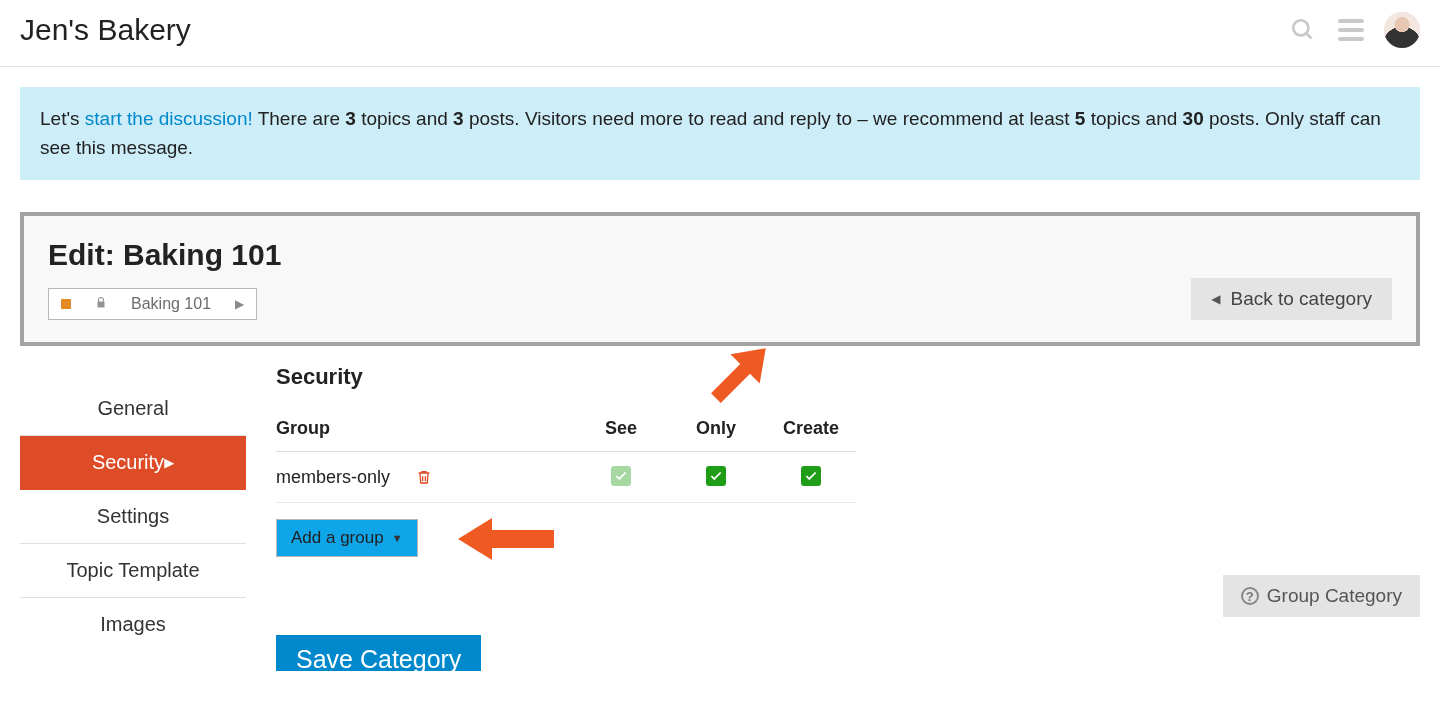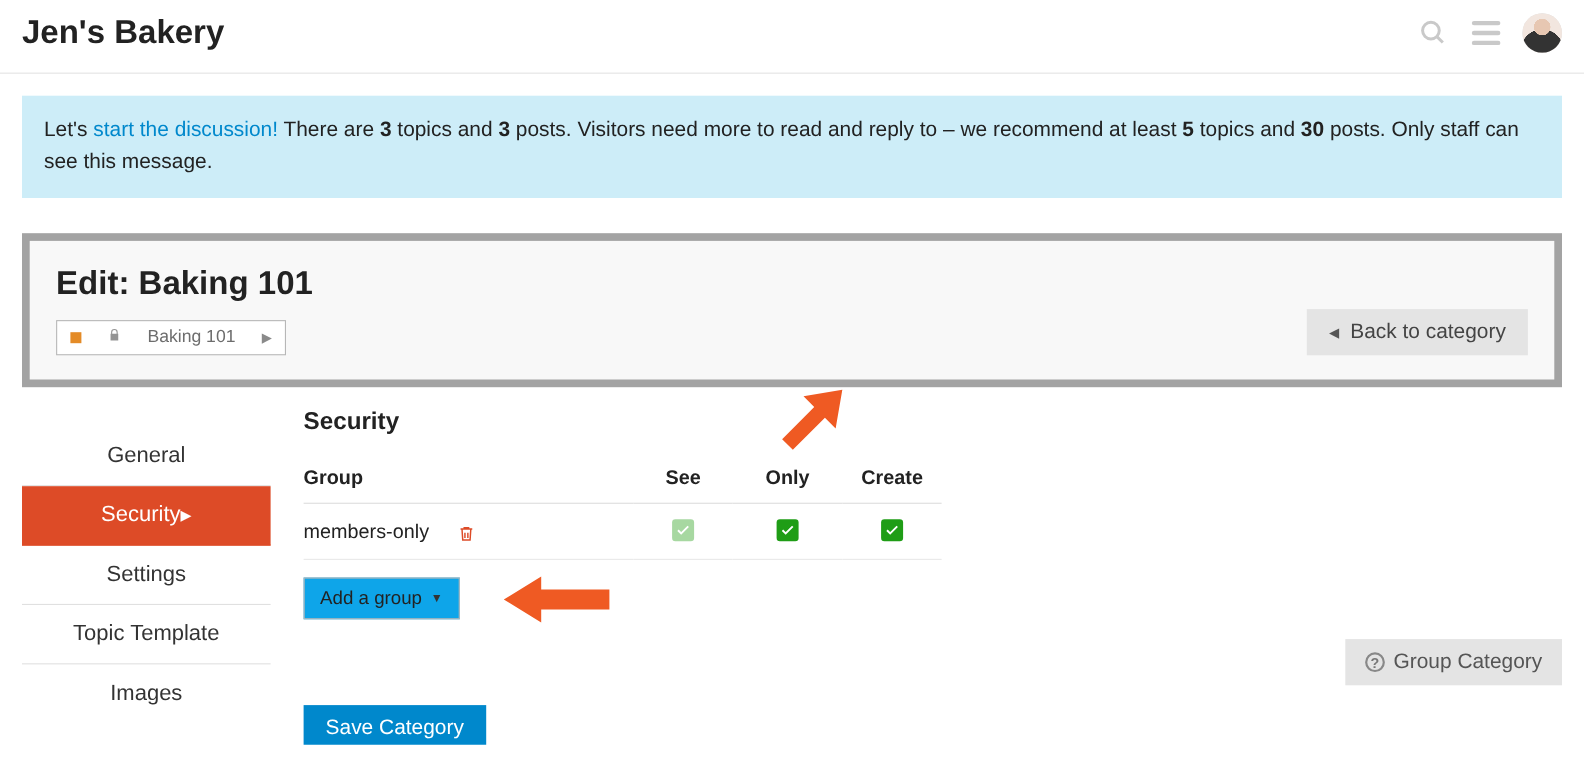--- a/index.html
+++ b/index.html
@@ -12,21 +12,21 @@
   
   .topbar {
     display: flex;
     align-items: center;
     justify-content: space-between;
     padding: 12px 20px 18px 20px;
     border-bottom: 1px solid #e3e3e3;
   }
   .site-title {
     font-size: 30px;
-    font-weight: 700;
+    font-weight: 400;
     color: #222;
   }
   .topbar-right {
     display: flex;
     align-items: center;
     gap: 18px;
   }
   .icon-btn {
     width: 30px;
     height: 30px;
@@ -60,21 +60,21 @@
     line-height: 1.5;
     margin-bottom: 32px;
   }
   .banner a { color: #0088cc; text-decoration: none; }
   .banner b { font-weight: 700; }
 
   .panel {
     background: #f8f8f8;
     padding: 22px 24px;
     position: relative;
-    border: 7px solid #a3a3a3;
+    border: 4px solid #a3a3a3;
   }
   .panel-title {
     font-size: 30px;
     font-weight: 700;
     margin-bottom: 16px;
   }
   .crumb {
     display: inline-flex;
     align-items: center;
     gap: 24px;
@@ -162,21 +162,21 @@
   .perm-table td {
     padding: 14px 10px 14px 0;
     border-bottom: 1px solid #e8e8e8;
     font-size: 18px;
   }
   .perm-table th:nth-child(1){ width: 300px;}
   .perm-table th:nth-child(2){ width: 90px;}
   .perm-table th:nth-child(3){ width: 100px;}
   .perm-table th:nth-child(4){ width: 90px;}
 
-  .group-name { display: inline-flex; align-items: flex-end; gap: 26px; }
+  .group-name { display: inline-flex; align-items: center; gap: 26px; }
   .trash-icon { color: #dd4b27; cursor: pointer; width:16px; height:18px;}
   .trash-icon svg { width:100%; height:100%; }
 
   .chk {
     display: inline-flex;
     width: 20px; height: 20px;
     align-items: center; justify-content: center;
     border-radius: 3px;
     cursor: pointer;
   }
@@ -194,21 +194,21 @@
     padding: 8px 14px;
     font-size: 17px;
     cursor: pointer;
   }
   .add-group .caret { font-size: 11px; color:#333;}
 
   .save-btn {
     margin-top: 78px;
     background: #0088cc;
     color: #fff;
-    font-size: 19px;
+    font-size: 25px;
     padding: 10px 20px;
     cursor: pointer;
     display: inline-block;
     border: none;
   }
 
   .delete-btn {
     position: absolute;
     right: 0;
     bottom: 0;

